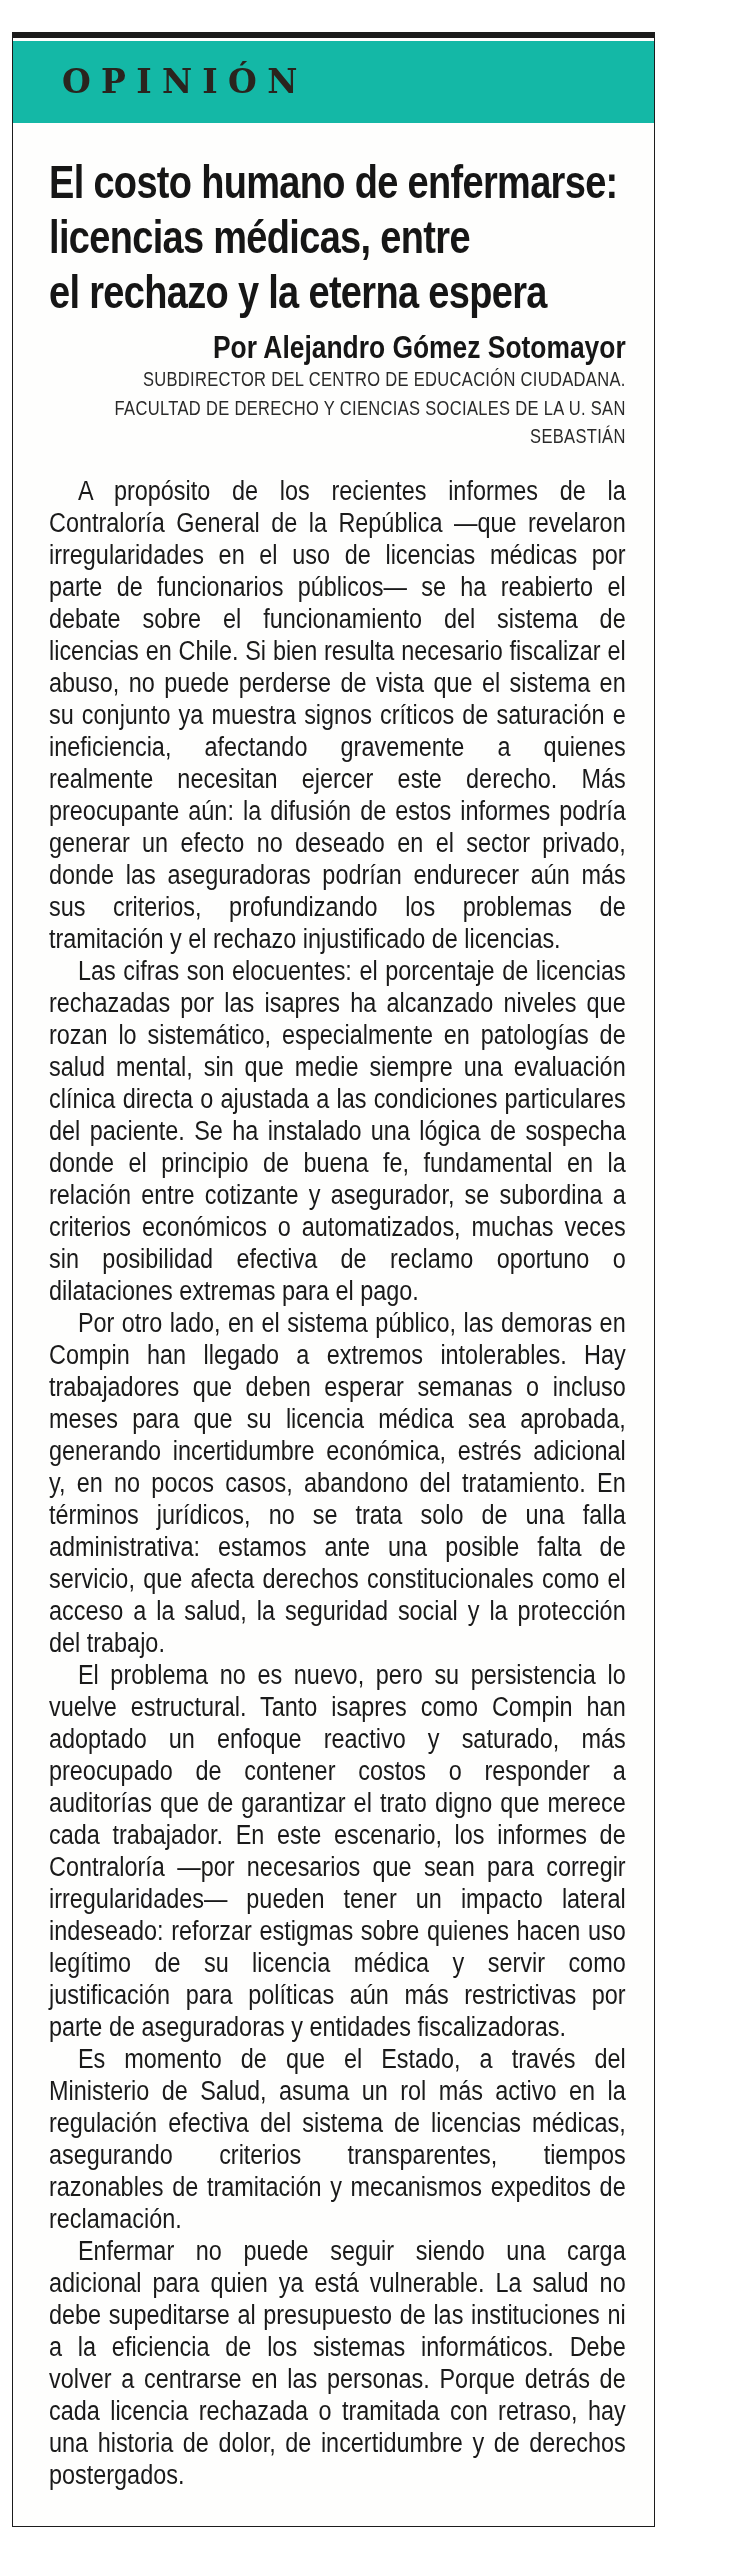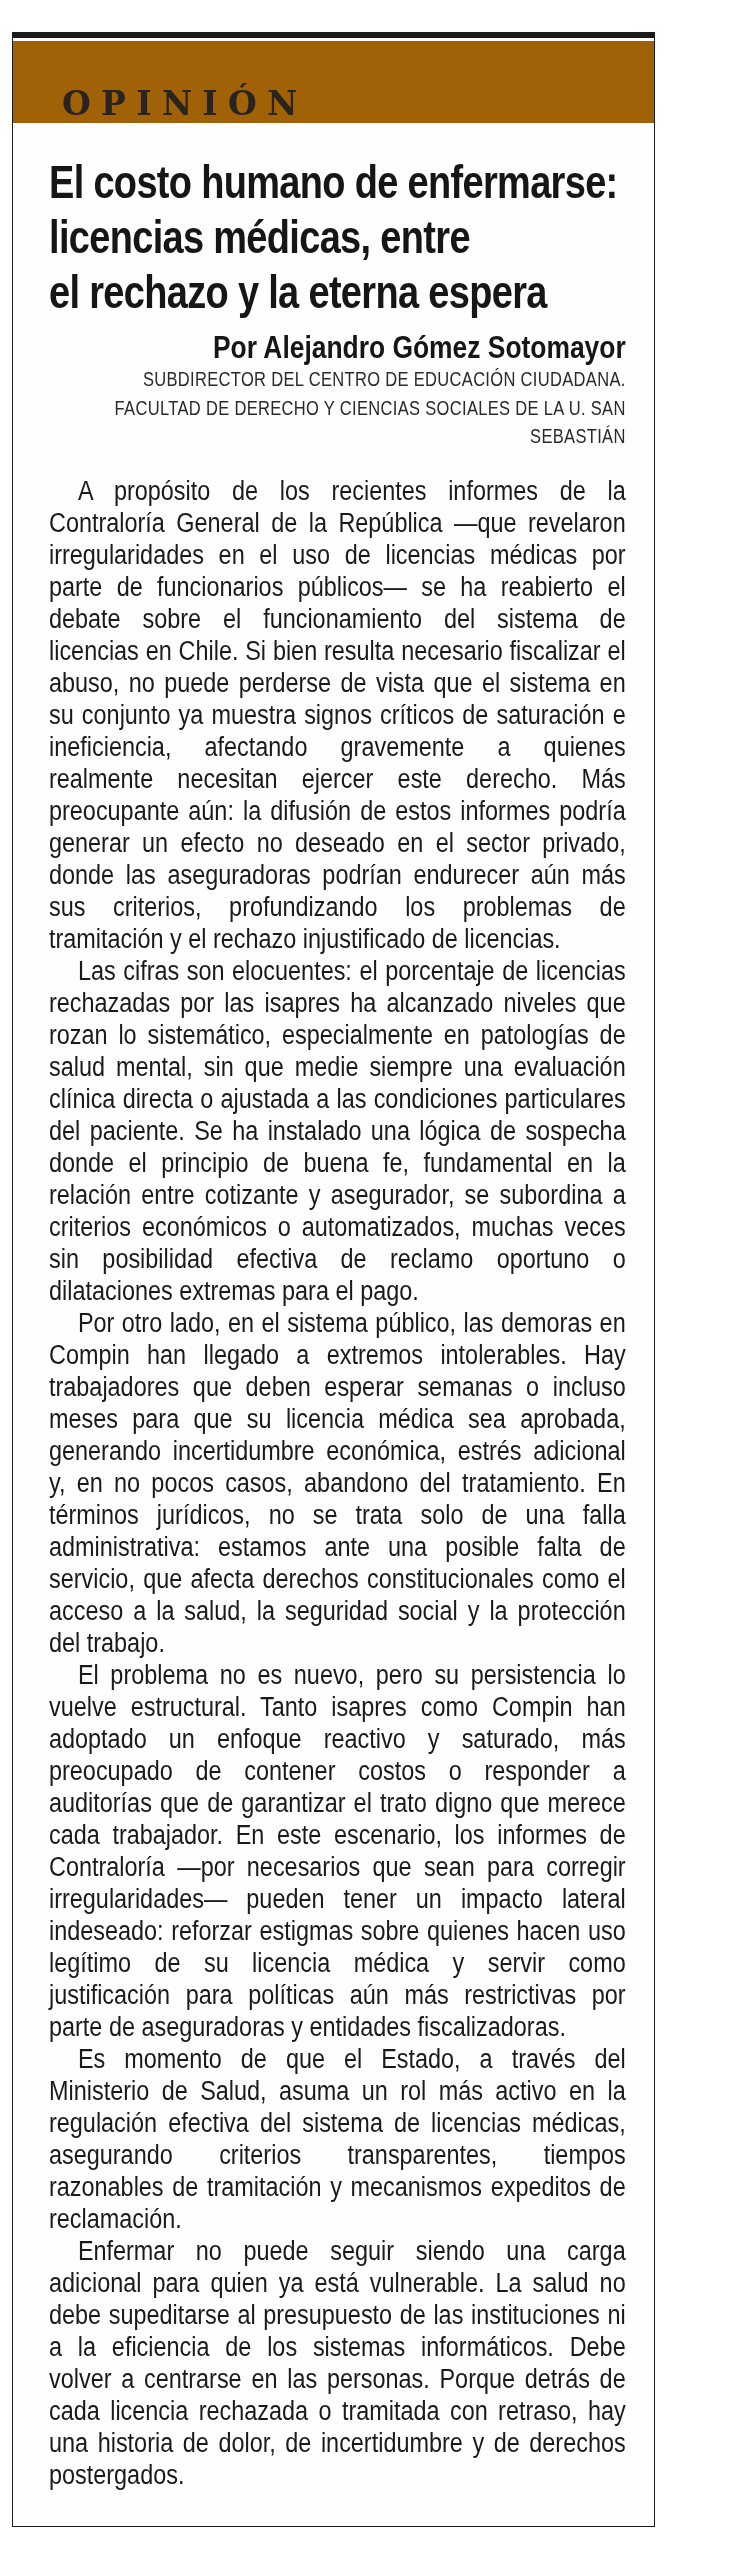--- a/index.html
+++ b/index.html
@@ -27,23 +27,23 @@
     background: #fefefd;
     overflow: hidden;
   }
   .top-bar {
     height: 6.3px;
     background: #1b1b1b;
     margin-bottom: 2.4px;
   }
   .band {
     height: 82px;
-    background: #a16207;
+    background: #14b8a6;
     display: flex;
-    align-items: flex-end;
+    align-items: center;
   }
   .section-label {
     margin-left: 49px;
     font-family: "DejaVu Serif", serif;
     font-weight: 700;
     font-size: 33px;
     letter-spacing: 10.3px;
     color: #2a241e;
   }
   

